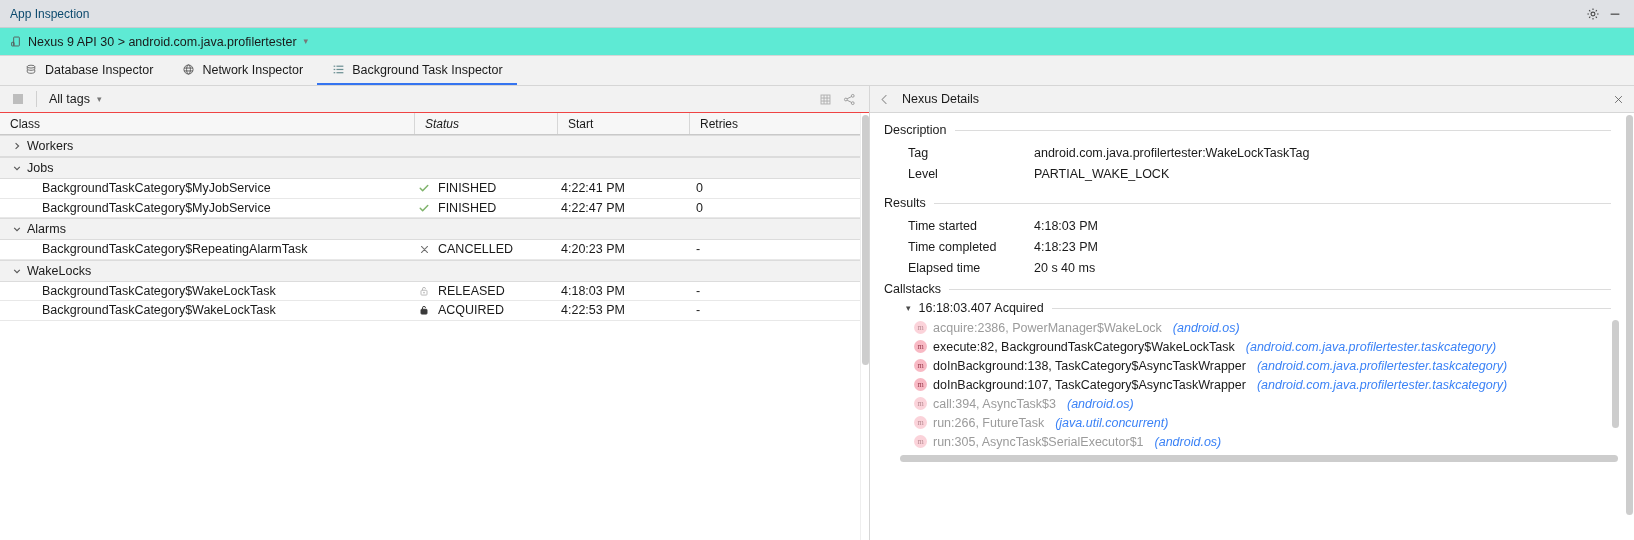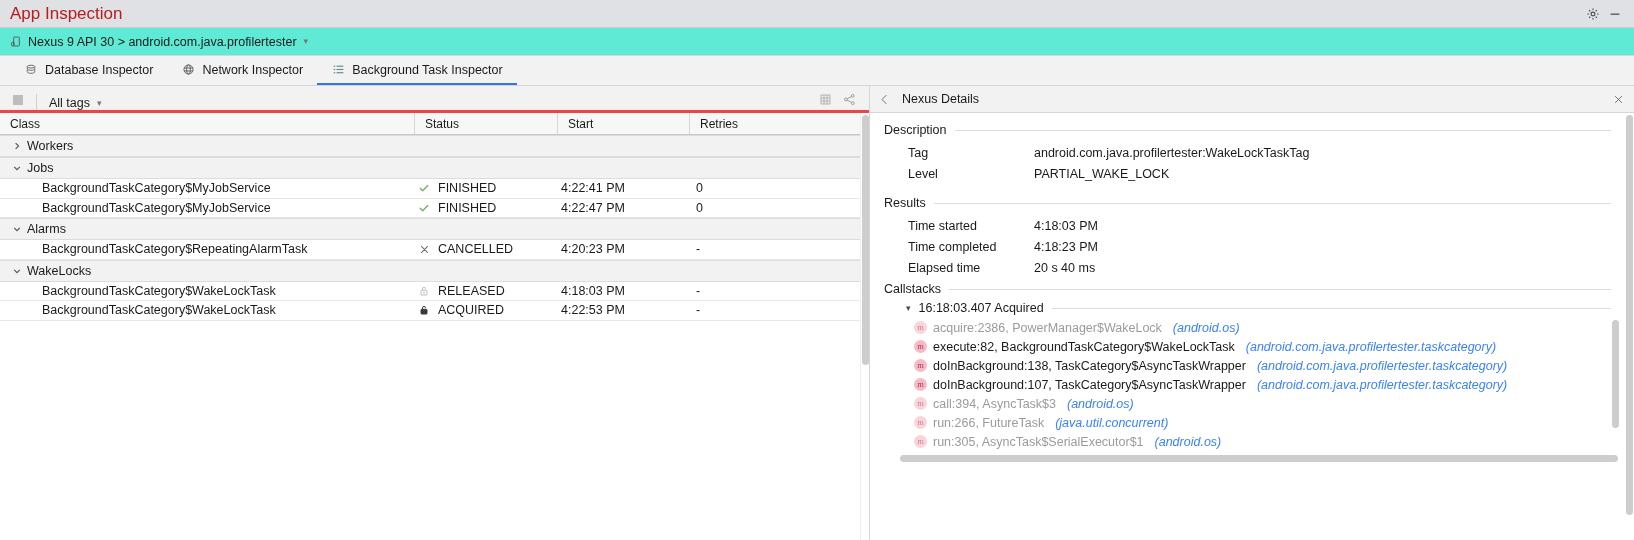--- a/index.html
+++ b/index.html
@@ -12,21 +12,21 @@
     background: #ffffff;
     overflow: hidden;
   }
   .app { width: 1634px; height: 540px; display: flex; flex-direction: column; background:#fff; }
 
   
   .titlebar {
     height: 28px; background: #dfe1e5; border-bottom: 1px solid #c9ccd1;
     display: flex; align-items: center; padding: 0 8px 0 10px; flex: 0 0 28px;
   }
-  .titlebar .title { font-size: 17px; color: #b91c1c; }
+  .titlebar .title { font-size: 12px; color: #0c4a6e; }
   .titlebar .spacer { flex: 1; }
   .tb-icon { width: 22px; height: 22px; display: flex; align-items:center; justify-content:center; color:#4a4a4a; }
   .tb-icon svg { display:block; }
 
   
   .devicebar {
     height: 28px; background: #5eead4; border-bottom: 1px solid #d6d6d6;
     display: flex; align-items: center; padding: 0 10px; flex: 0 0 28px;
   }
   .devicebar .dev-icon { margin-right: 5px; display:flex; align-items:center; color:#555; }
@@ -45,37 +45,37 @@
   }
   .tab.active { border-bottom: 2px solid #3574f0; }
   .tab .tab-ico { display: flex; align-items: center; justify-content:center; width:14px; height:14px; color:#555; }
 
   
   .body { flex: 1; display: flex; min-height: 0; background:#fff; }
 
   
   .leftpane { width: 870px; display: flex; flex-direction: column; min-width:0; border-right:1px solid #d6d6d6; }
   .ltoolbar {
-    height: 27px; background: #f2f2f2; border-bottom: 3px solid #ef4444;
-    display: flex; align-items: flex-end; padding: 0 8px; flex: 0 0 27px;
+    height: 27px; background: #f2f2f2; border-bottom: 1px solid #ef4444;
+    display: flex; align-items: center; padding: 0 8px; flex: 0 0 27px;
   }
   .stop-btn { width: 20px; height: 20px; display:flex; align-items:center; justify-content:center; }
   .stop-sq { width: 10px; height: 10px; background: #bdbdbd; }
   .vdiv { width:1px; height:16px; background:#d0d0d0; margin: 0 8px; }
   .tagsel { display: flex; align-items: center; font-size: 12.5px; color:#1a1a1a; padding: 0 4px; }
   .ltoolbar .spacer { flex: 1; }
   .tbtn { width: 24px; height: 22px; display:flex; align-items:center; justify-content:center; color:#8a8a8a; }
 
   
   .tablewrap { flex: 1; display: flex; min-height: 0; }
   .tablearea { flex:1; display:flex; flex-direction:column; min-width:0; }
   .thead { display: flex; height: 22px; background: #f7f7f7; border-bottom: 1px solid #c9c9c9; flex:0 0 22px; }
   .th { font-size: 12px; color: #1a1a1a; display: flex; align-items: center; padding-left: 10px; border-right: 1px solid #d7d7d7; }
   .th.c0 { width: 415px; }
-  .th.c1 { width: 143px; }
+  .th.c1 { width: 143px; font-style: italic; }
   .th.c2 { width: 132px; }
   .th.c3 { flex: 1; border-right: none; }
 
   .tbody { flex: 1; overflow: hidden; background:#fff; }
   .grow {
     display: flex; height: 19.5px; align-items: center;
     border-bottom: 1px solid #e8e8e8; font-size: 12.5px;
   }
   .grow.group { background: #f2f2f2; height: 22px; border-top:1px solid #dcdcdc; border-bottom: 1px solid #dcdcdc; }
   .grow.data { background: #ffffff; }

